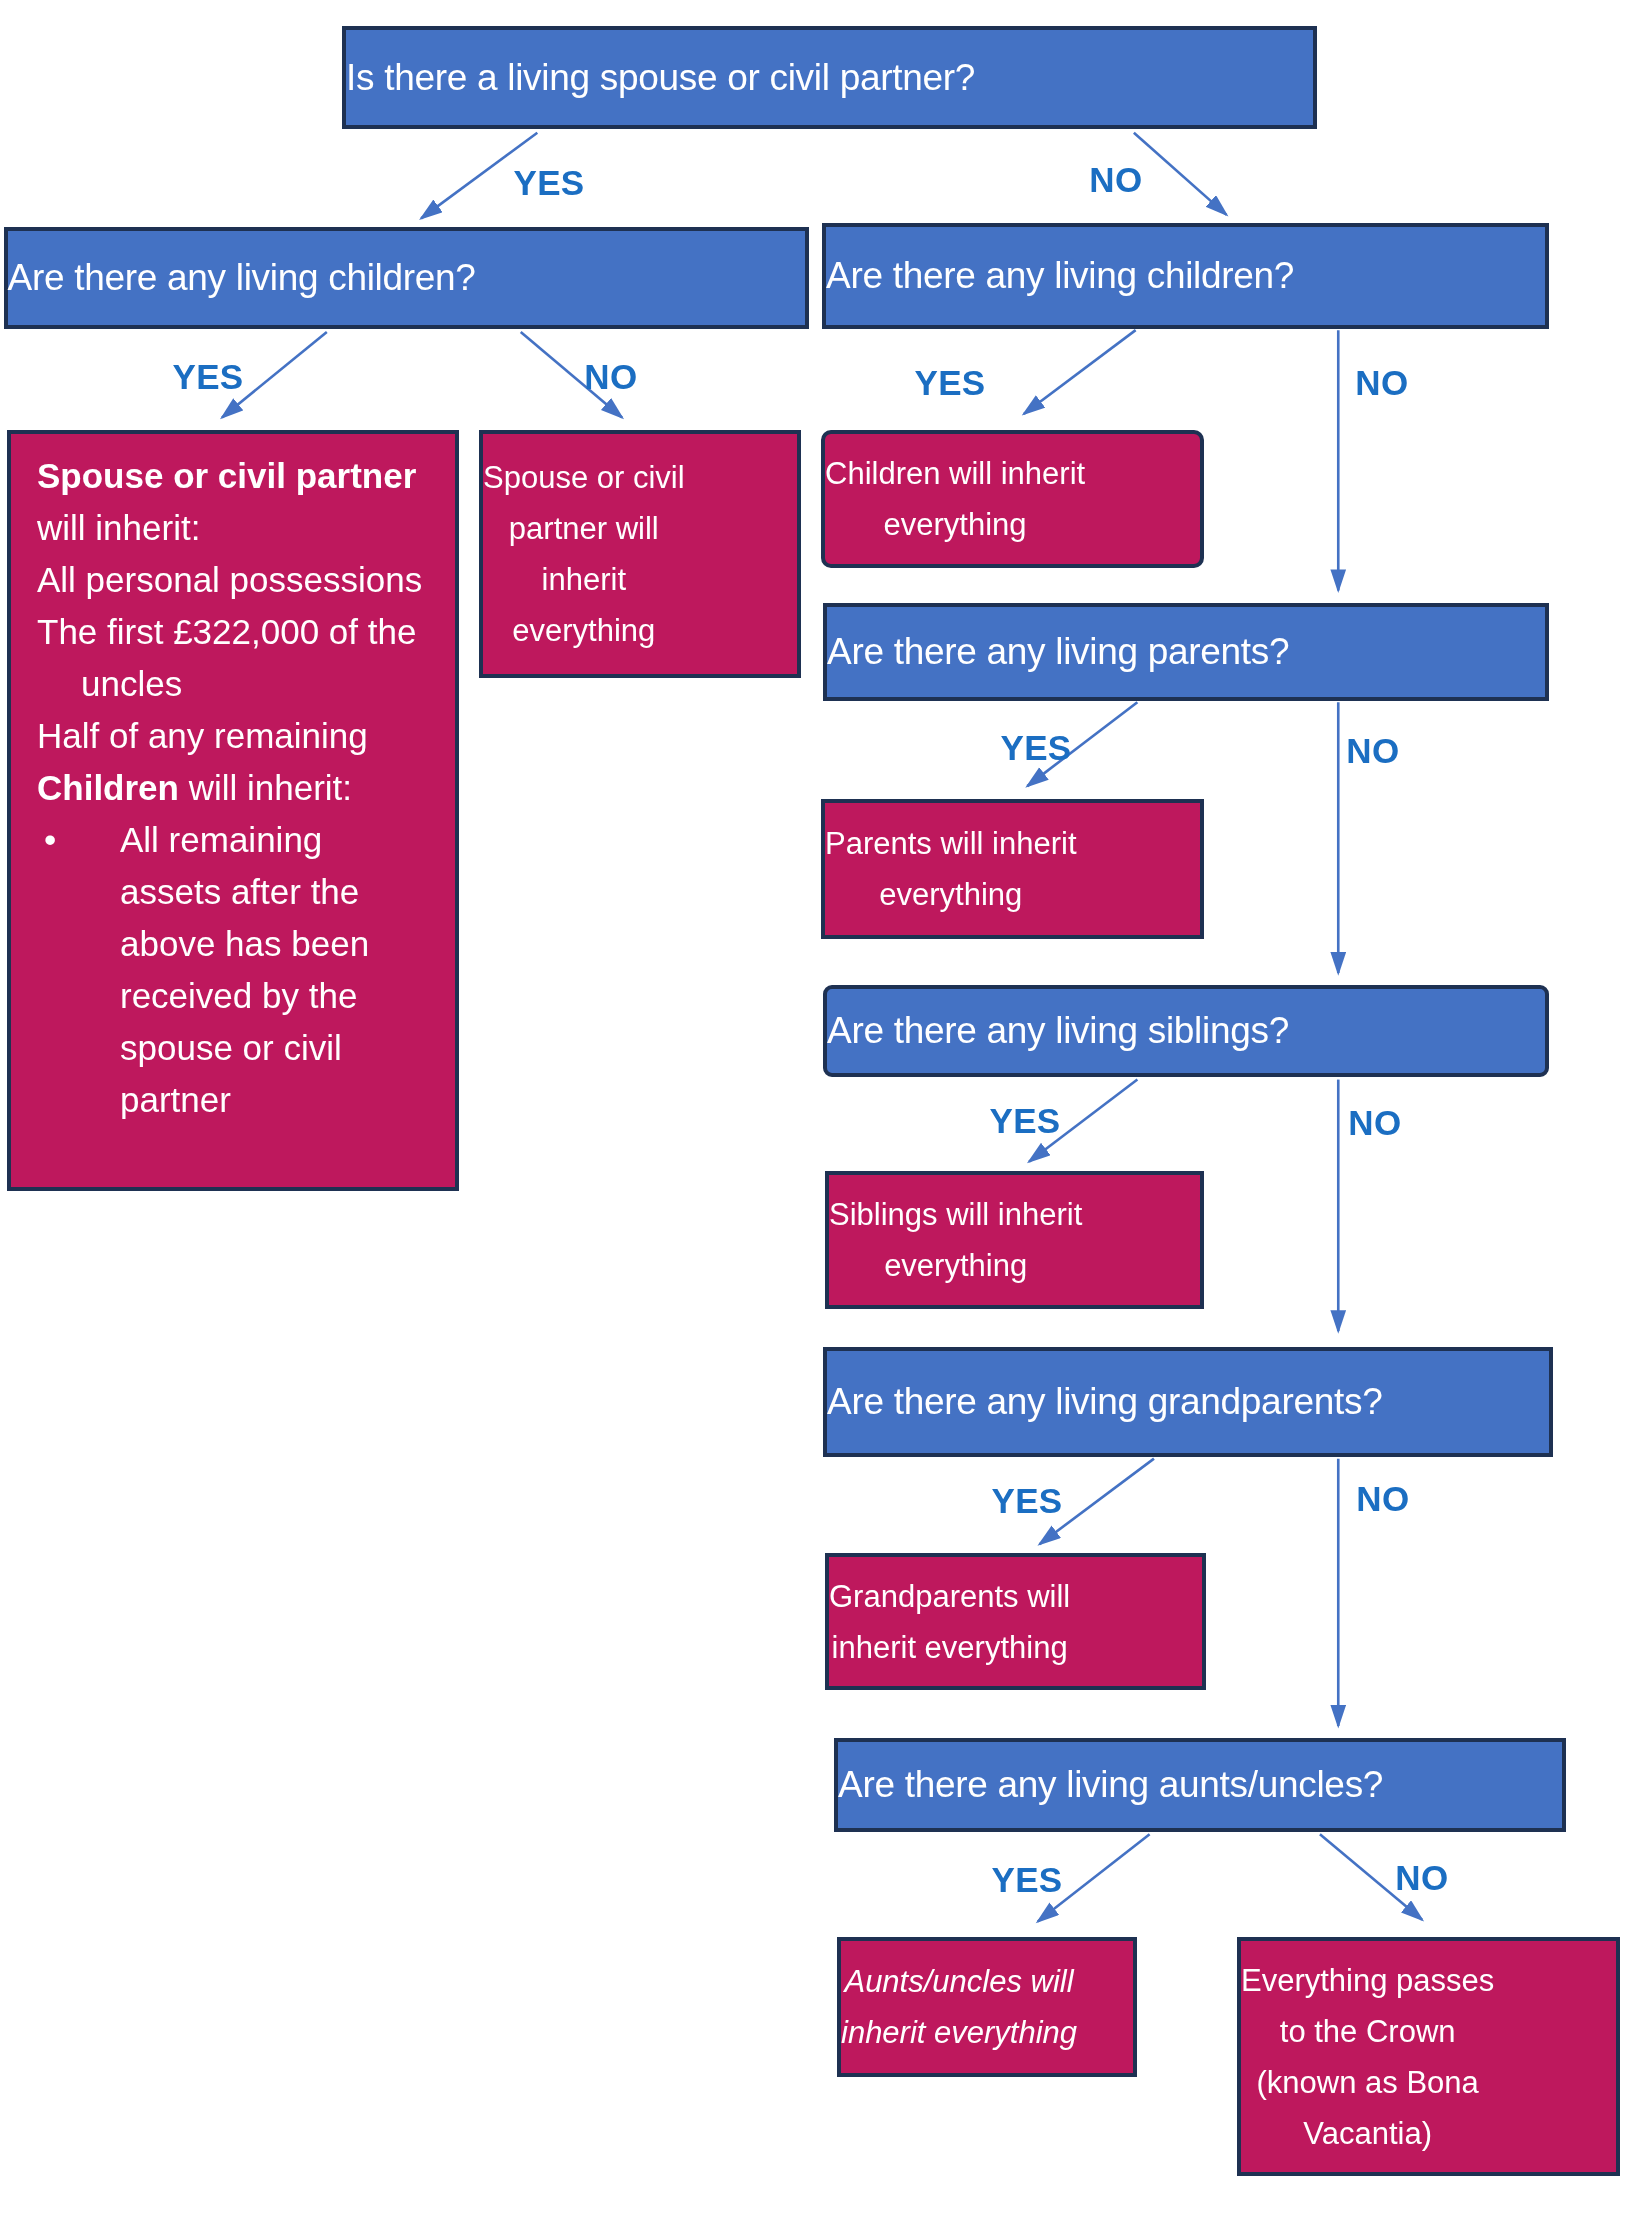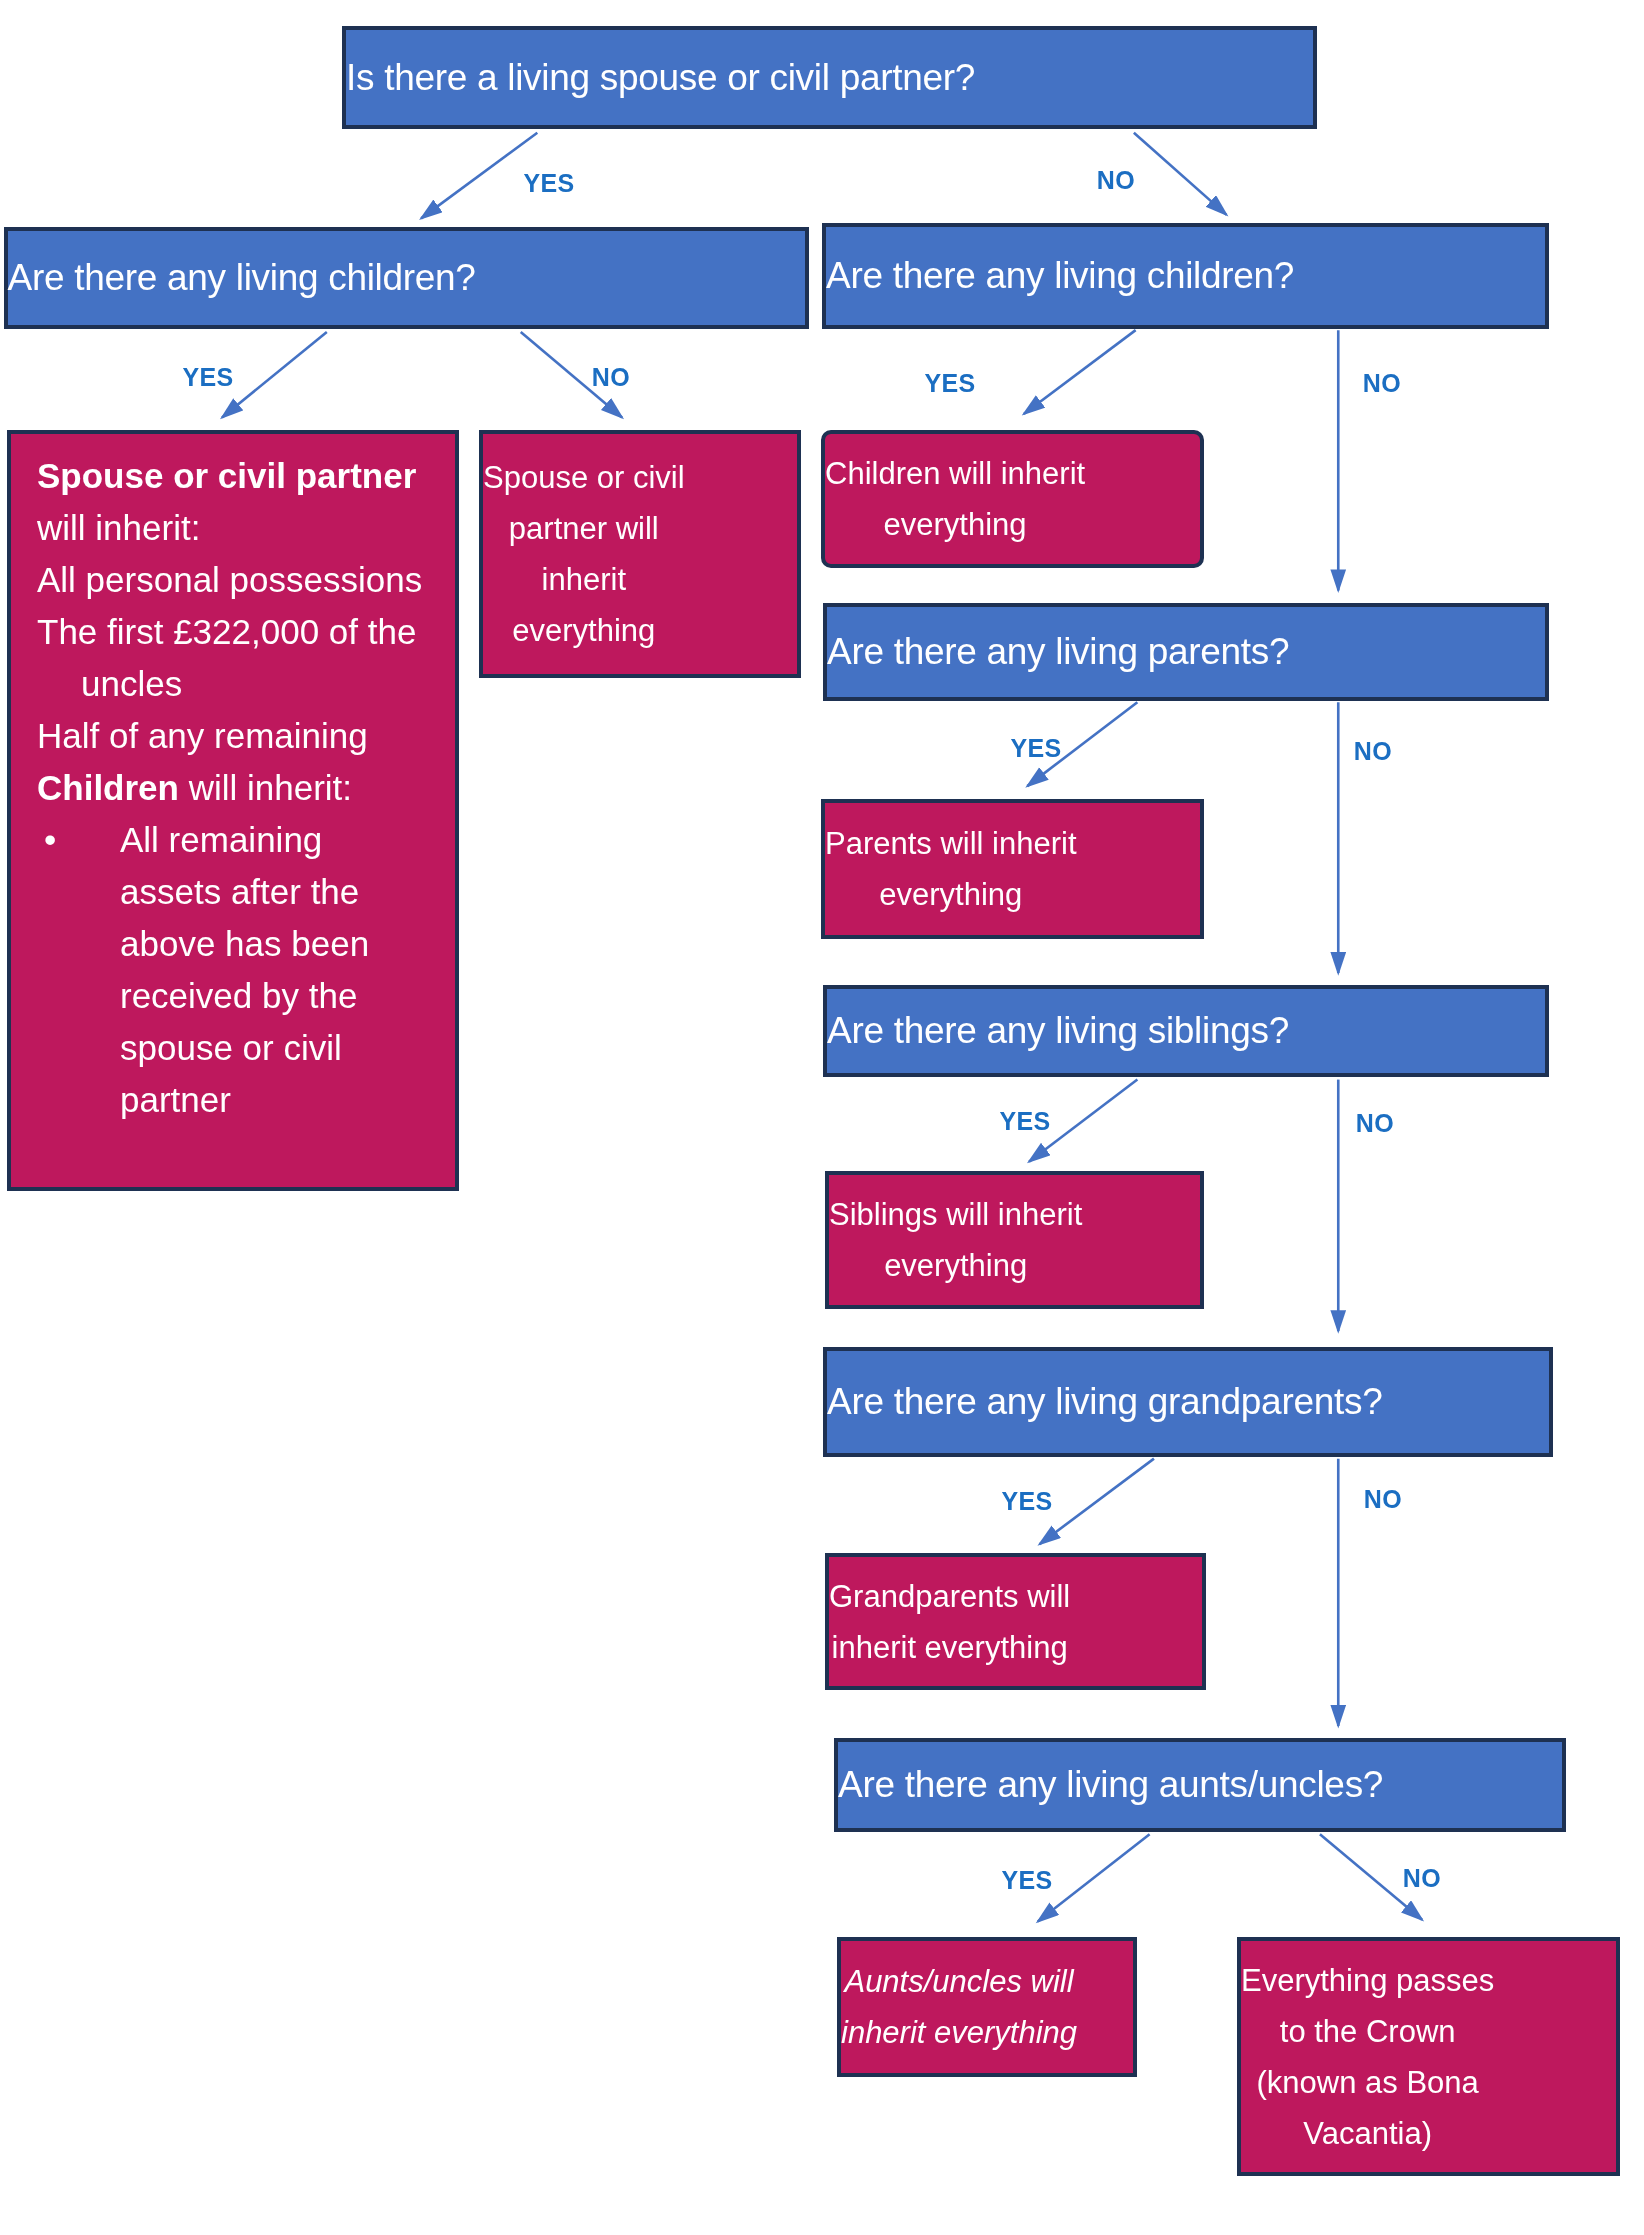--- a/index.html
+++ b/index.html
@@ -44,21 +44,21 @@
   .ind1{padding-left:44px;}
   .ind2{padding-left:83px;}
   .bullet-row{position:relative;}
   .bdot{position:absolute;left:7px;top:0;}
   .btext{padding-left:83px;display:inline-block;}
   .edge-label{
     position:absolute;
     transform:translate(-50%,-50%);
     color:#1b6ec2;
     font-weight:bold;
-    font-size:25px;
+    font-size:35px;
     letter-spacing:0.4px;
   }
   #arrow-layer{
     position:absolute;
     left:0;top:0;
     pointer-events:none;
   }
   #arrow-layer line{
     stroke:#4472c4;
     stroke-width:3;
@@ -100,21 +100,21 @@
   </div>
 
   <div class="node qbox" style="left:822px;top:223px;width:727px;height:106px;">
     <span>Are there any living children?</span>
   </div>
 
   <div class="node qbox" style="left:823px;top:603px;width:726px;height:98px;">
     <span>Are there any living parents?</span>
   </div>
 
-  <div class="node qbox" style="left:823px;top:985px;width:726px;height:92px;">
+  <div class="node qbox" style="left:823px;top:985px;width:726px;height:92px;border-radius:9px;">
     <span>Are there any living siblings?</span>
   </div>
 
   <div class="node qbox" style="left:823px;top:1347px;width:730px;height:110px;">
     <span>Are there any living grandparents?</span>
   </div>
 
   <div class="node qbox" style="left:834px;top:1738px;width:732px;height:94px;">
     <span>Are there any living aunts/uncles?</span>
   </div>

